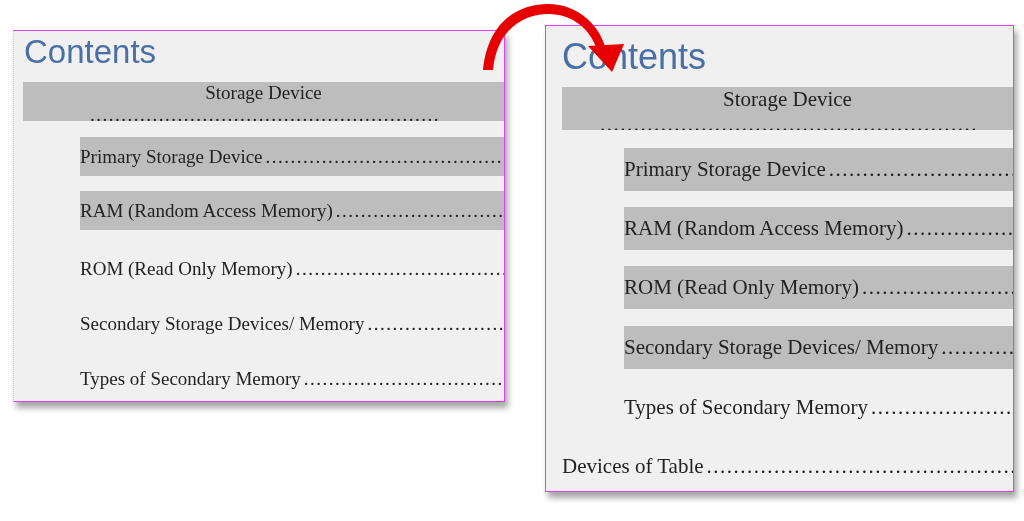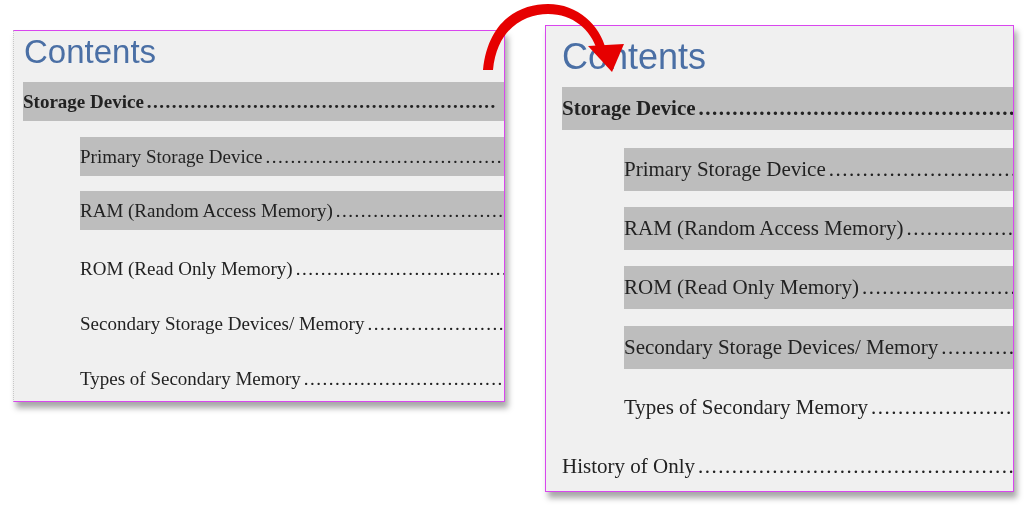--- a/index.html
+++ b/index.html
@@ -10,21 +10,21 @@
   .panel.right { left:545px; top:25px; width:467px; height:465px; }
   .title { position:absolute; font-family:"Liberation Sans", sans-serif; color:#4a6fa5;
            font-weight:normal; white-space:nowrap; }
   .left .title { left:10px; top:2px; font-size:33px; }
   .right .title { left:16px; top:10px; font-size:36px; }
   .row { position:absolute; right:0; font-family:"Liberation Serif", serif; color:#222;
          white-space:nowrap; overflow:hidden; display:flex; align-items:center; }
   .row.hl { background:#bdbdbd; }
   .row .lbl { flex:0 0 auto; }
   .row .dots { flex:1 1 auto; overflow:hidden; letter-spacing:1.5px; padding-left:3px; }
-  .row.bold { font-weight:bold; }
+  .row.bold { font-weight:normal;flex-direction:column; }
   .left .row { font-size:19px; height:39px; }
   .right .row { font-size:21px; height:43px; }
   .arrow { position:absolute; left:0; top:0; width:1024px; height:521px; pointer-events:none; }
 </style>
 </head>
 <body>
 
 <div class="panel left">
   <div class="title">Contents</div>
 
@@ -75,21 +75,21 @@
   </div>
   <div class="row hl" style="left:78px; top:300px;">
     <span class="lbl">Secondary Storage Devices/ Memory</span>
     <span class="dots">........................................................</span>
   </div>
   <div class="row" style="left:78px; top:360px;">
     <span class="lbl">Types of Secondary Memory</span>
     <span class="dots">........................................................</span>
   </div>
   <div class="row" style="left:16px; top:419px;">
-    <span class="lbl">History of Only</span>
+    <span class="lbl">Devices of Table</span>
     <span class="dots">........................................................</span>
   </div>
 </div>
 
 <svg class="arrow" viewBox="0 0 1024 521">
   <path d="M483 70 C 488 20, 520 4, 548 4 C 578 4, 600 25, 606 50 L 597 50 C 591 30, 573 14, 548 14 C 525 14, 497 28, 493 70 Z" fill="#e60000"></path>
   <polygon points="588,46 624,44 612,72" fill="#e60000"></polygon>
 </svg>
 
 </body></html>

